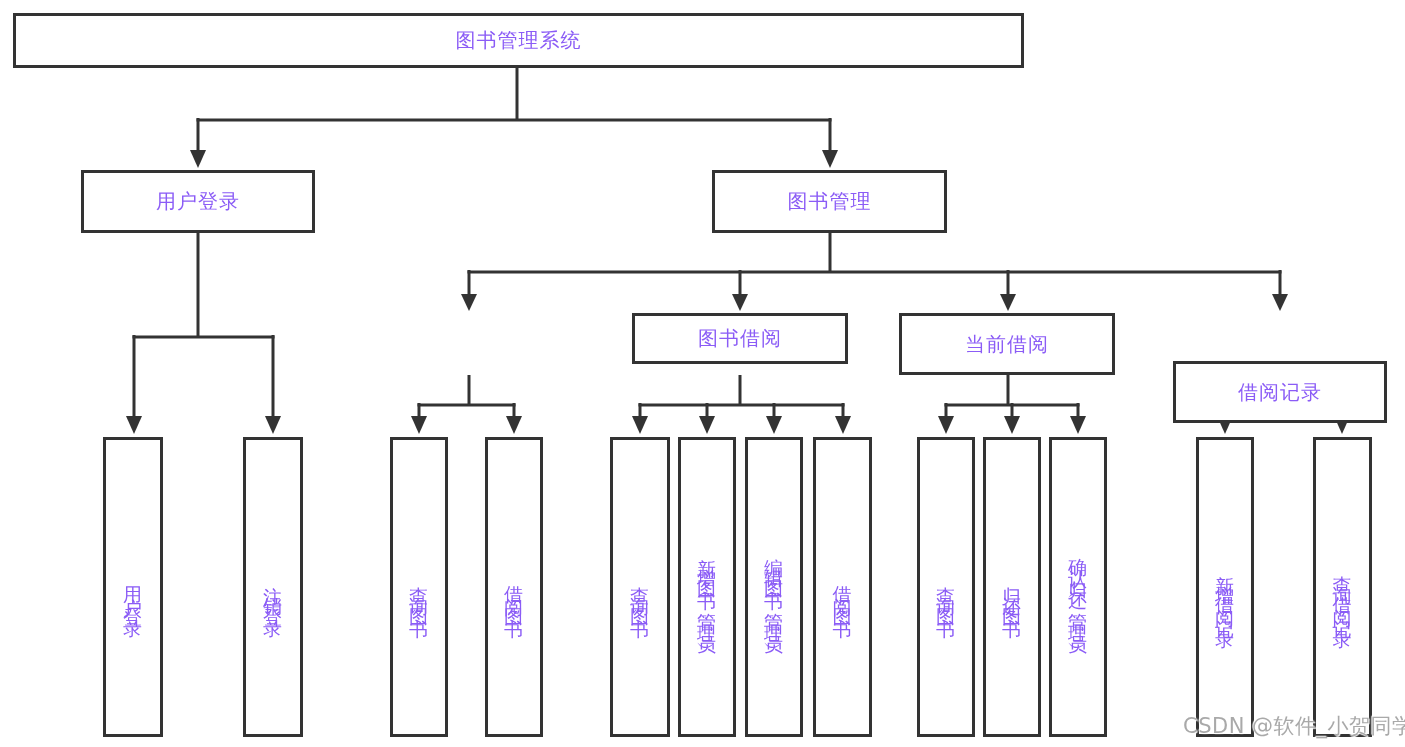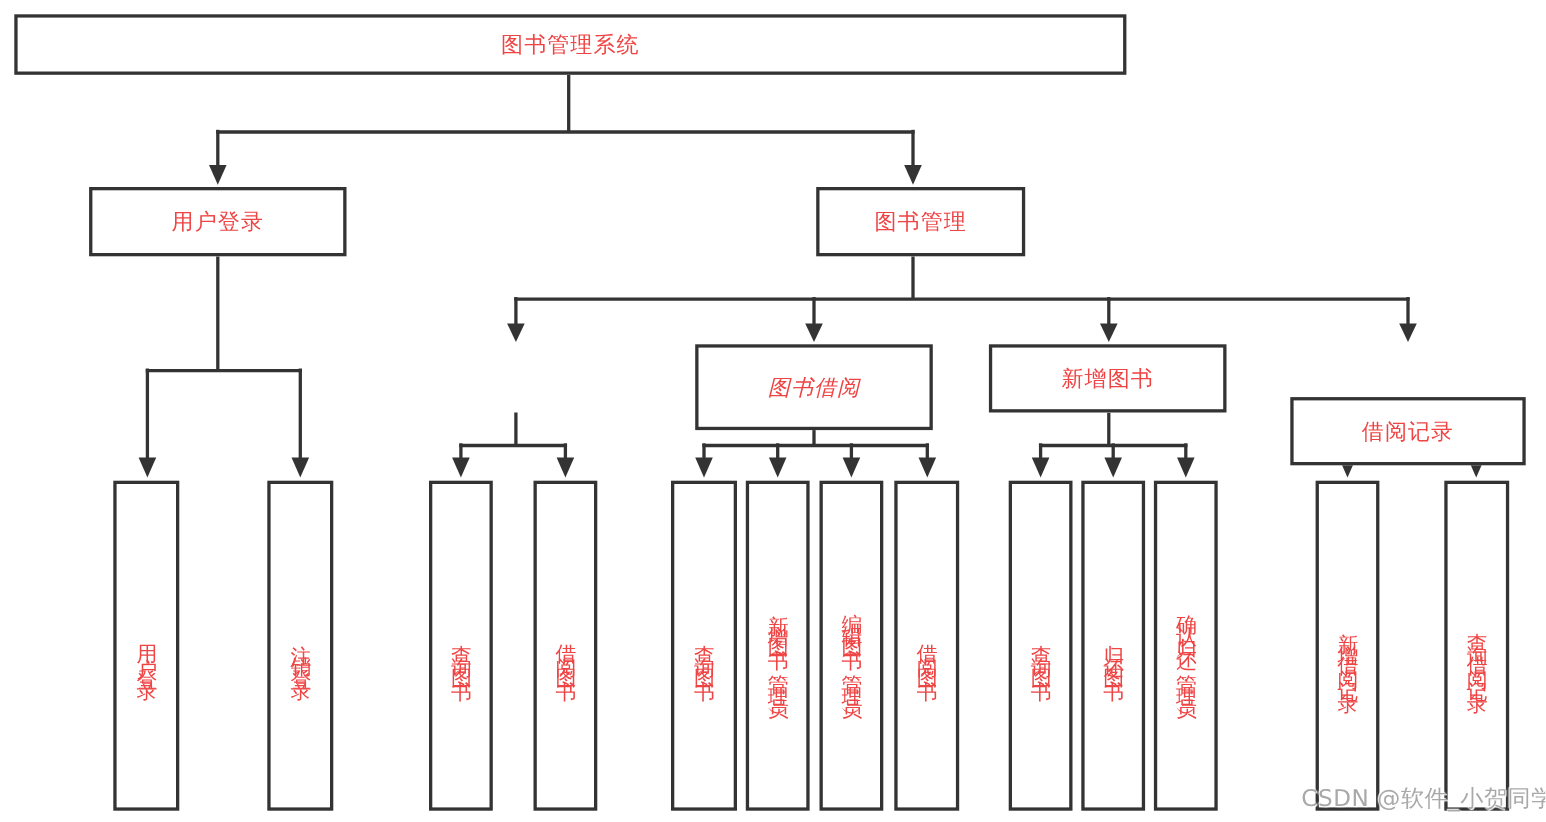--- a/index.html
+++ b/index.html
@@ -21,21 +21,21 @@
   .connectors line { stroke: #333333; stroke-width: 3; }
   .connectors polygon { fill: #333333; }
   .node {
     position: absolute;
     box-sizing: border-box;
     border: 3px solid #333333;
     background: #ffffff;
     display: flex;
     align-items: center;
     justify-content: center;
-    color: #ef4444;
+    color: #8b5cf6;
   }
   .hnode { font-size: 20px; letter-spacing: 1px; }
   .vnode { font-size: 19px; }
   .vnode .vtext {
     writing-mode: vertical-rl;
     text-orientation: mixed;
     letter-spacing: 11px;
     margin-bottom: -11px;
     line-height: 1;
     white-space: nowrap;
@@ -133,29 +133,29 @@
     </g>
   </svg>
 
   <div class="node hnode" style="left:13px; top:13px; width:1011px; height:55px;">
     <span>图书管理系统</span>
   </div>
 
   <div class="node hnode" style="left:81px; top:170px; width:234px; height:63px;">
     <span>用户登录</span>
   </div>
-  <div class="node hnode" style="left:712px; top:170px; width:190px; height:63px;margin-left:30px;">
+  <div class="node hnode" style="left:712px; top:170px; width:235px; height:63px;">
     <span>图书管理</span>
   </div>
 
-  <div class="node hnode" style="left:632px; top:313px; width:216px; height:78px;font-style:italic;">
+  <div class="node hnode" style="left:632px; top:313px; width:216px; height:51px;">
     <span>图书借阅</span>
   </div>
   <div class="node hnode" style="left:899px; top:313px; width:216px; height:62px;">
-    <span>新增图书</span>
+    <span>当前借阅</span>
   </div>
   <div class="node hnode" style="left:1173px; top:313px; width:214px; height:62px;margin-top:48px;">
     <span>借阅记录</span>
   </div>
 
   <div class="node vnode" style="left:103px; top:437px; width:60px; height:300px;">
     <span class="vtext">用户登录</span>
   </div>
   <div class="node vnode" style="left:243px; top:437px; width:60px; height:300px;">
     <span class="vtext">注销登录</span>

